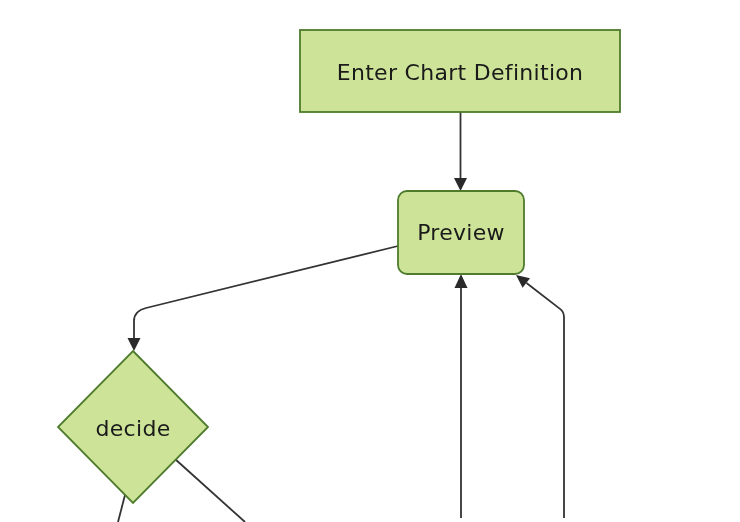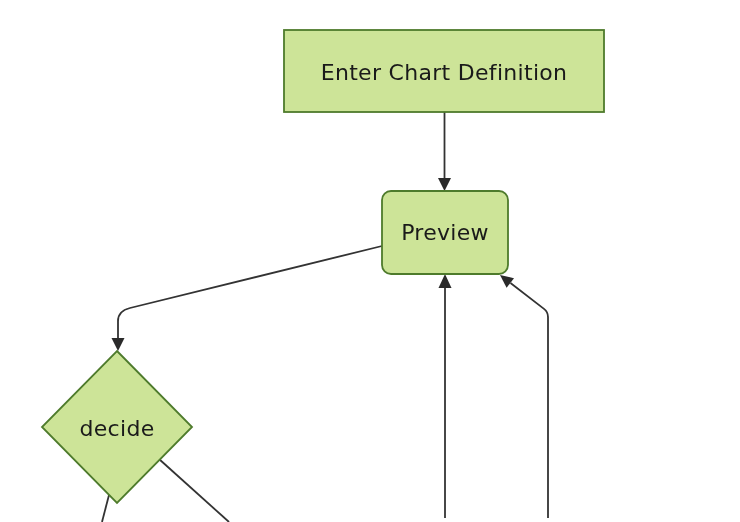--- a/index.html
+++ b/index.html
@@ -14,20 +14,21 @@
     margin: 0;
     padding: 0;
     background: var(--background);
   }
   .stage {
     position: relative;
     width: 660px;
     height: 522px;
     background: var(--background);
     overflow: hidden;
+    padding-left: 16px;
   }
   svg { display: block; }
   .edge-line {
     fill: none;
     stroke: var(--edge-color);
     stroke-width: 1.8px;
   }
   .arrowhead {
     fill: var(--arrowhead-color);
     stroke: none;

